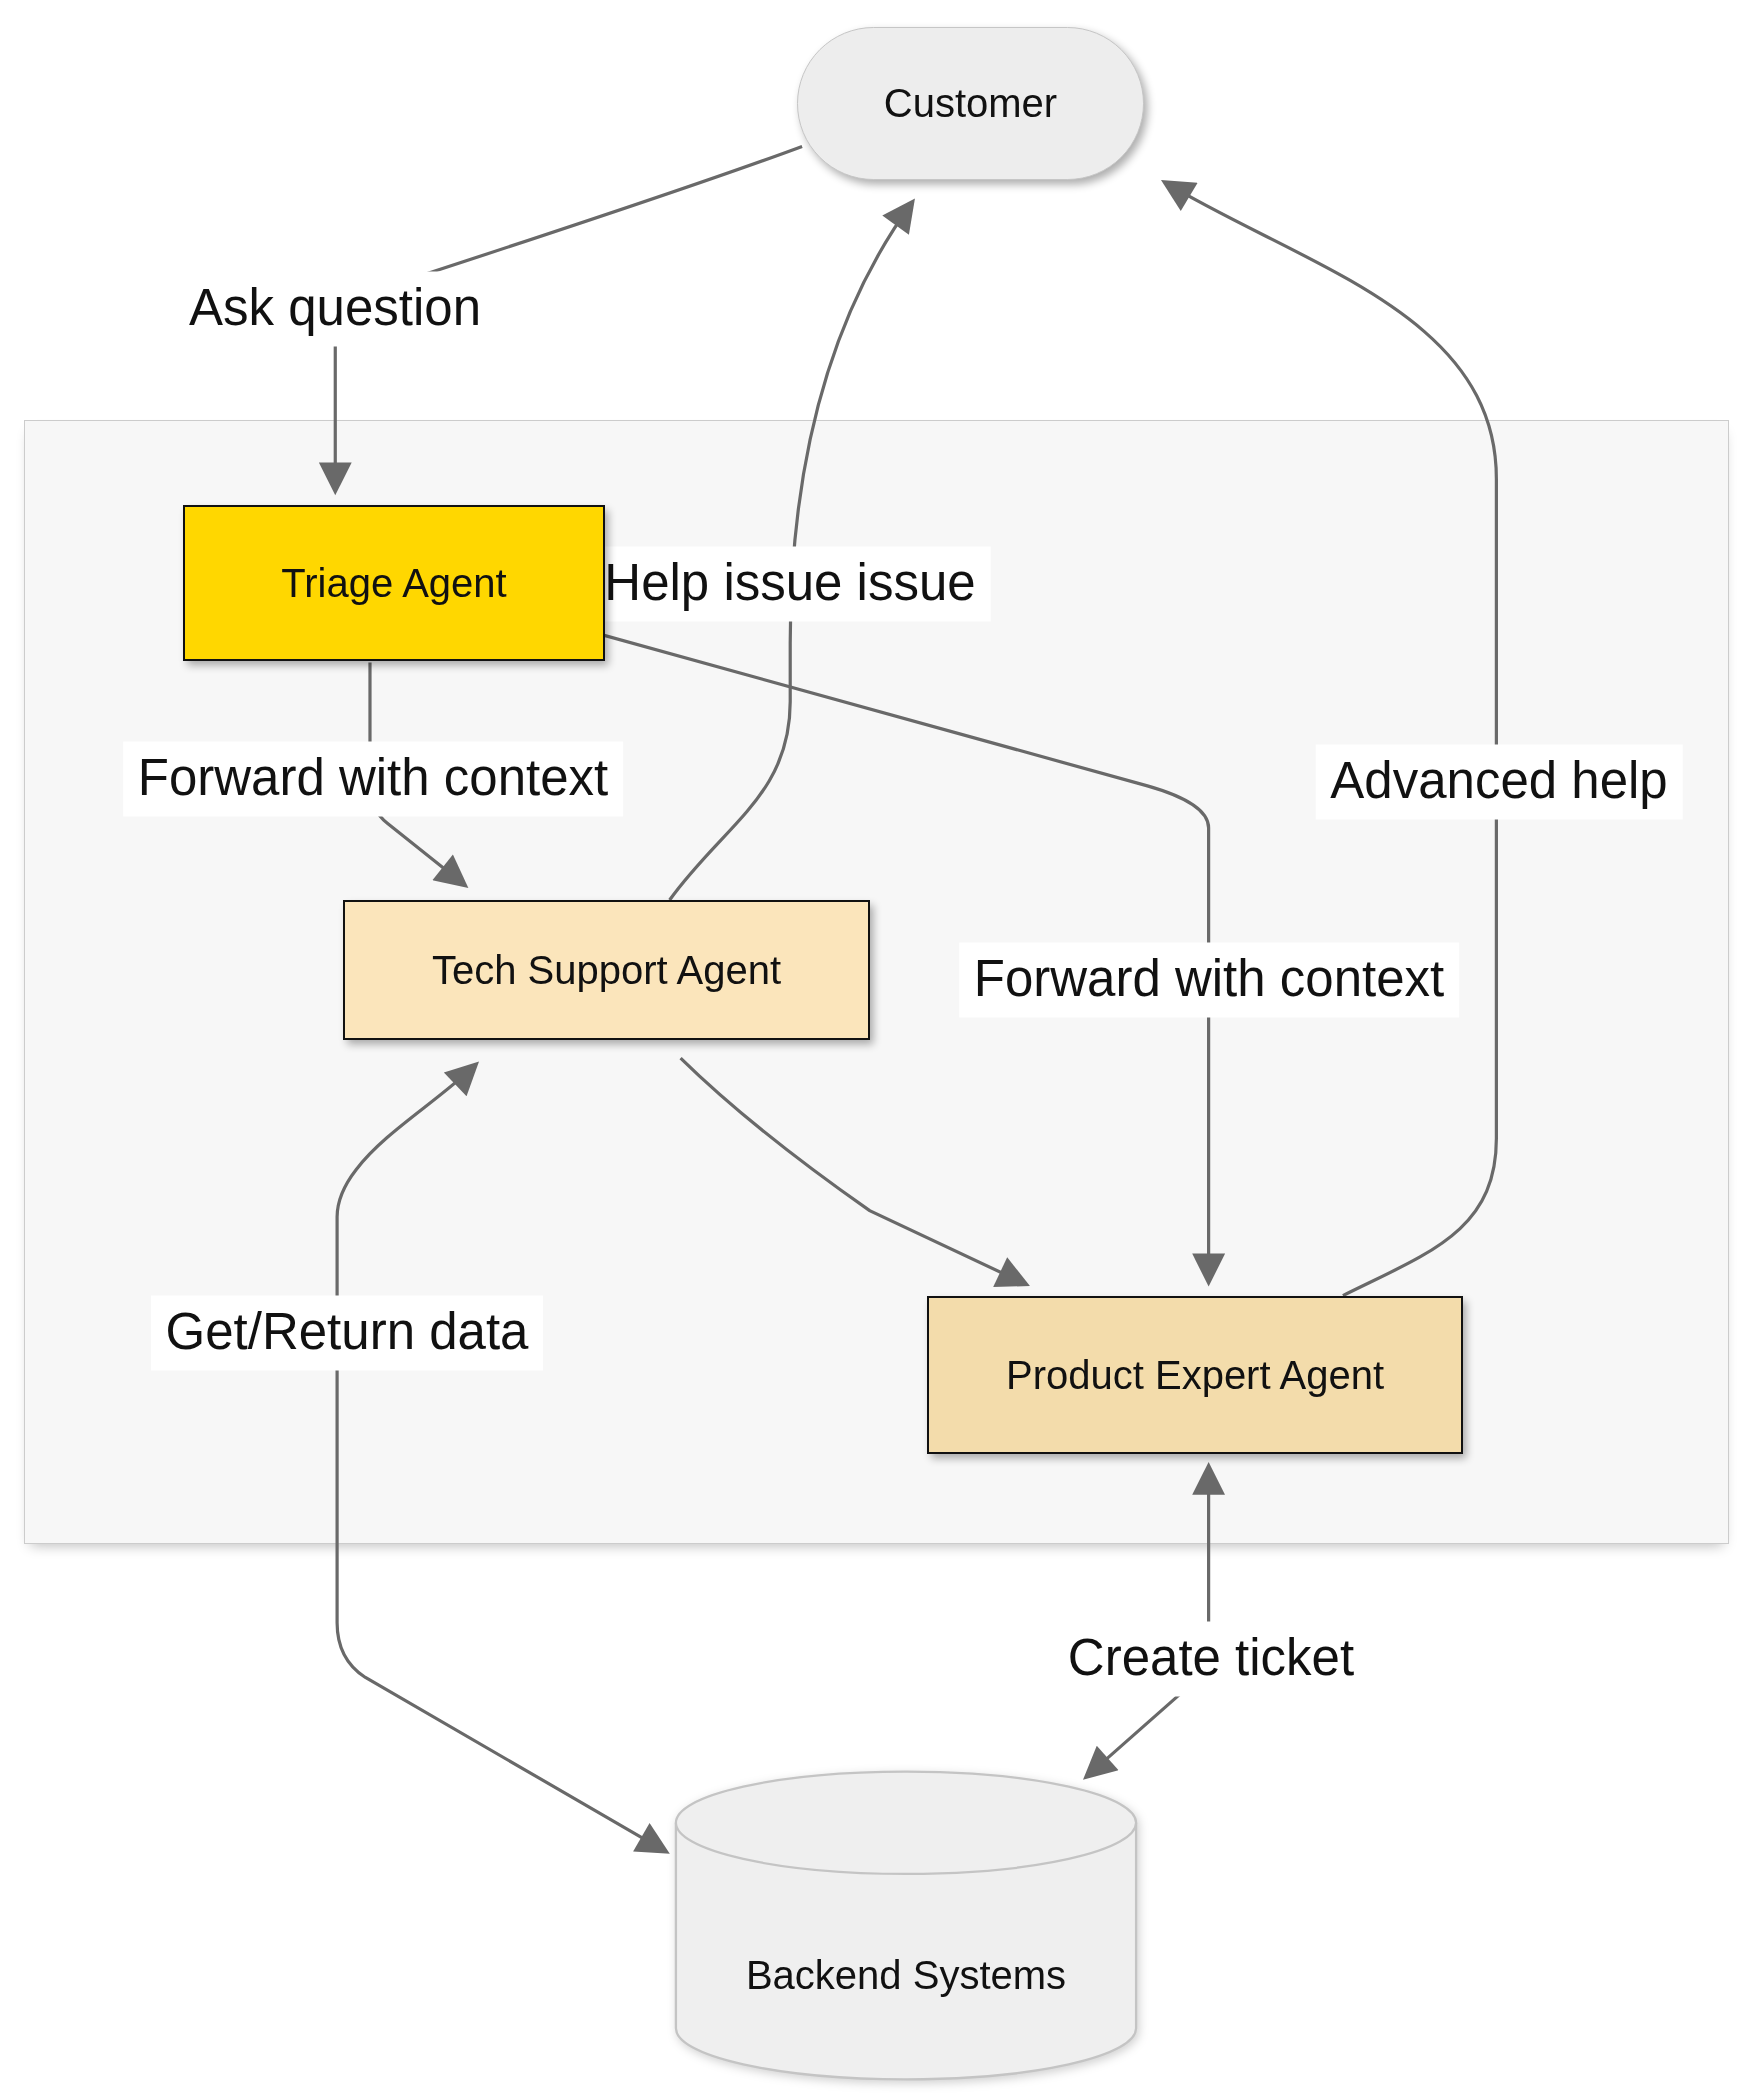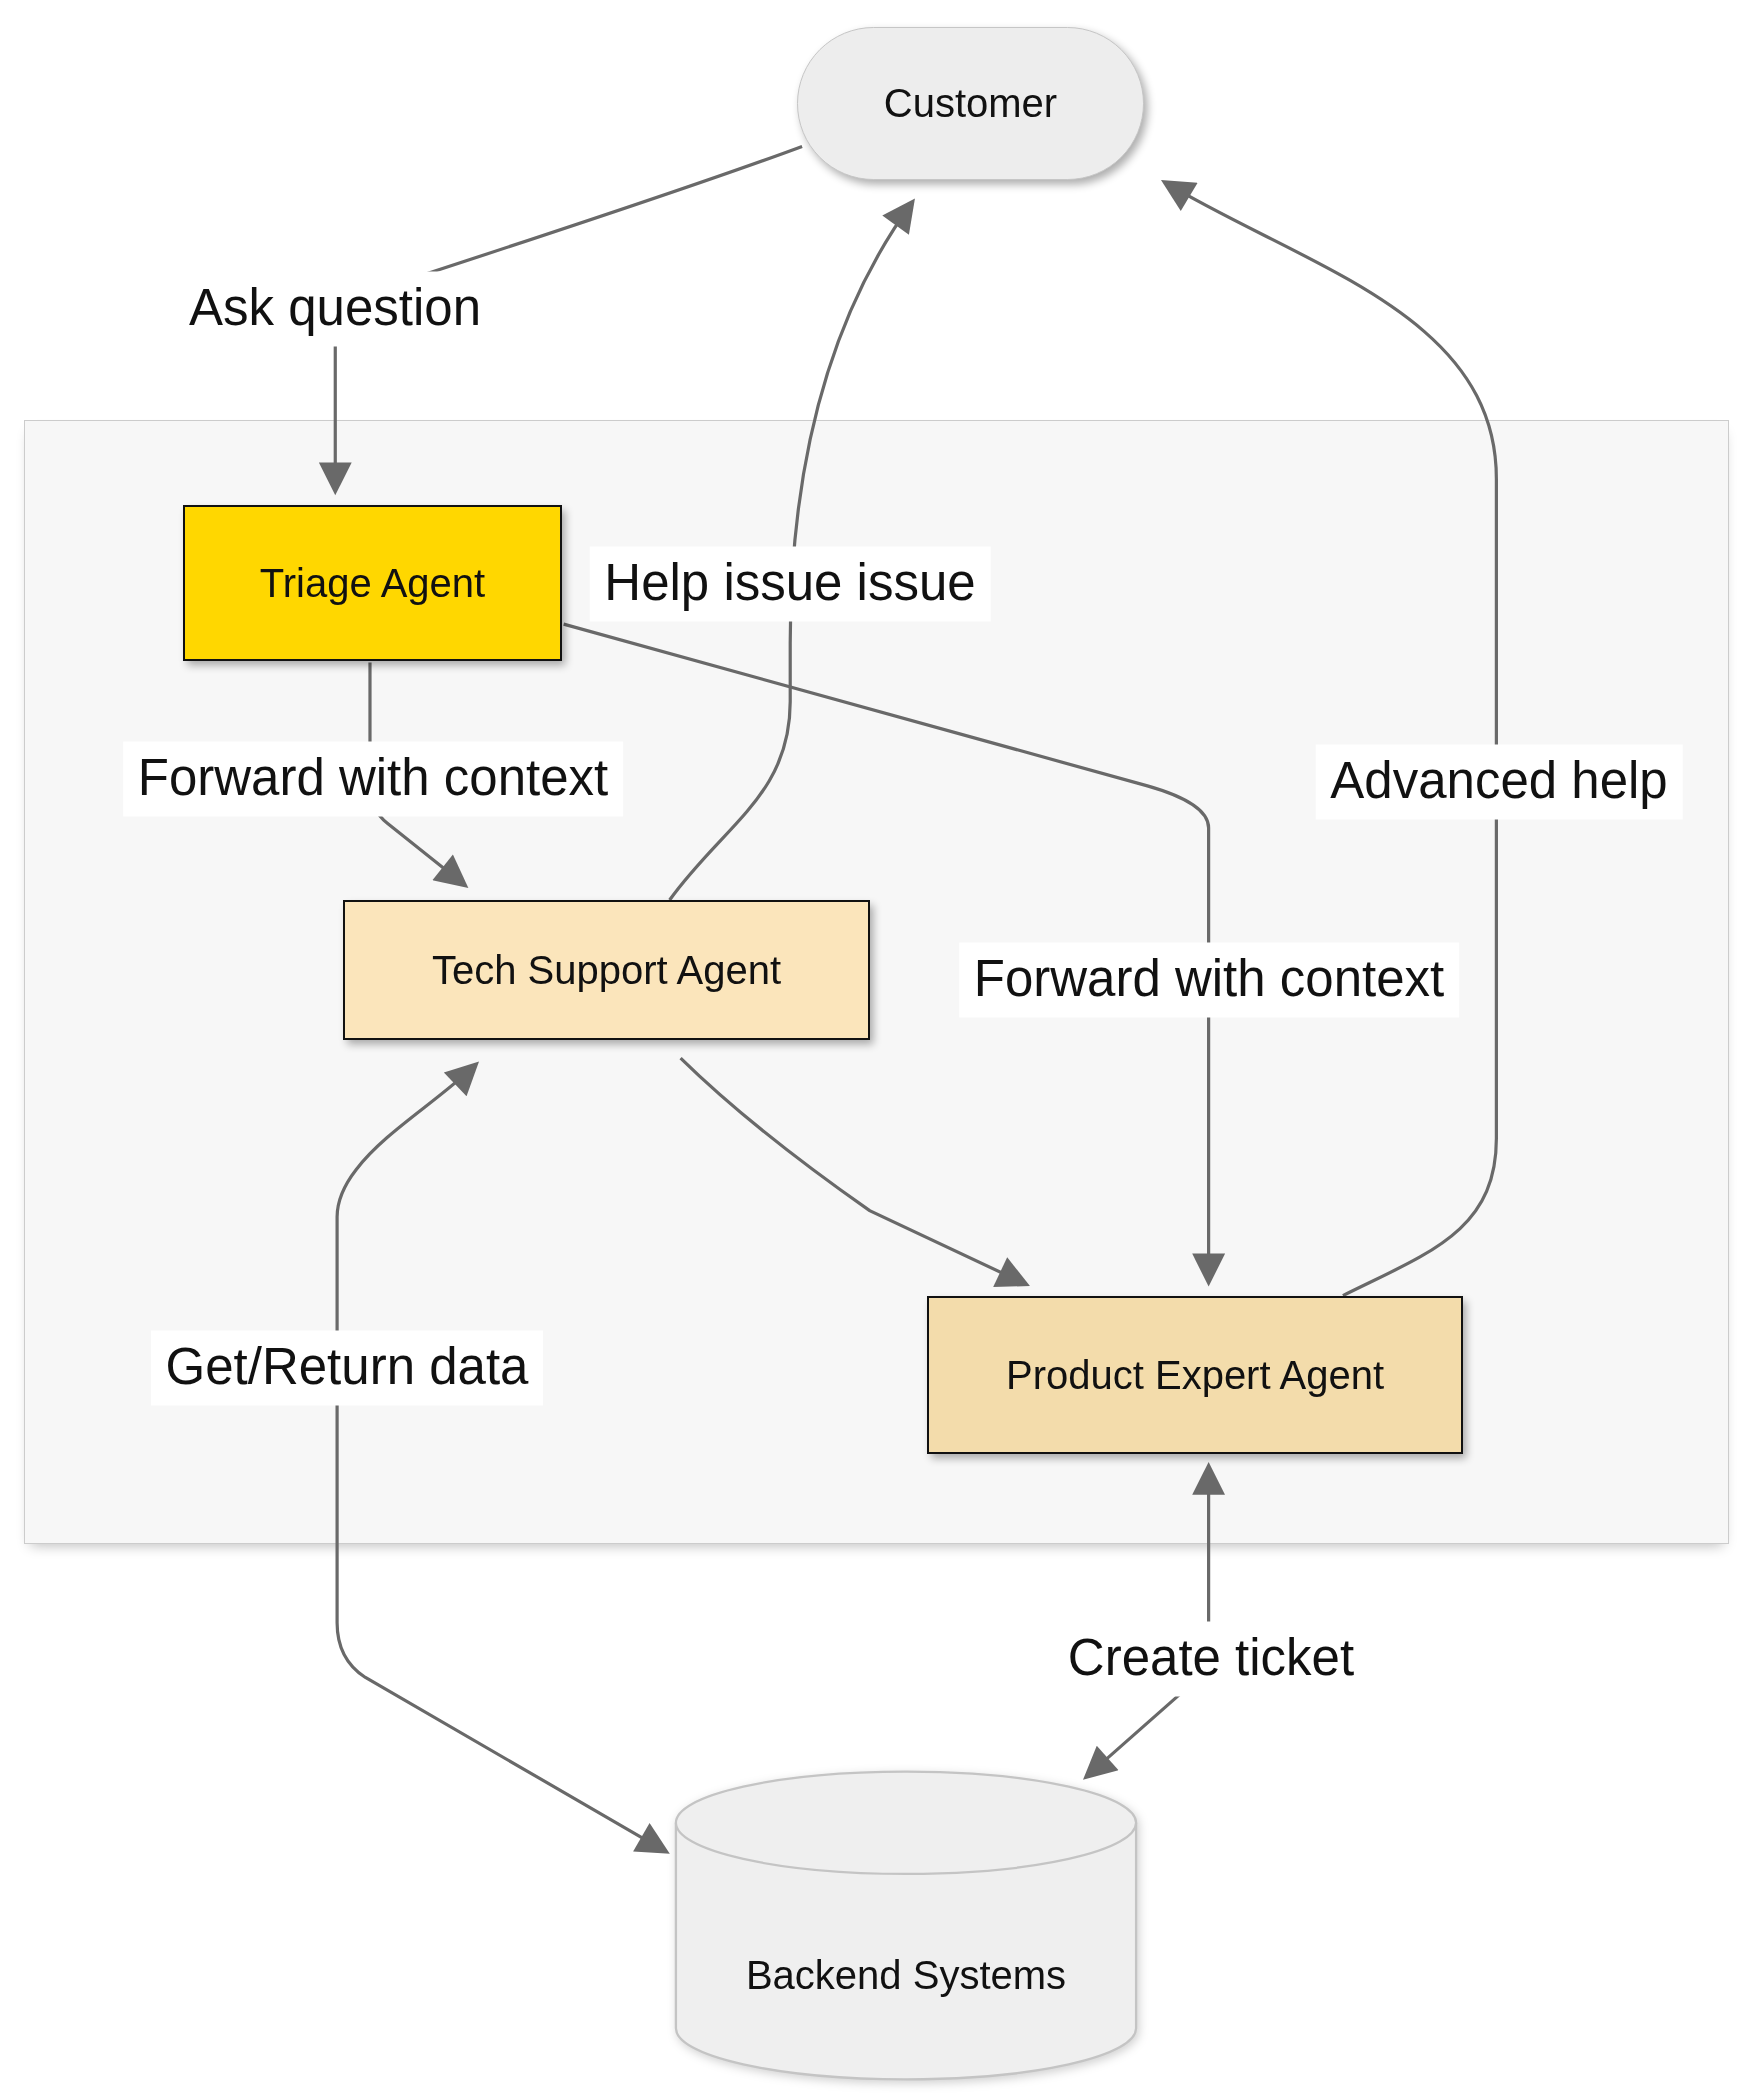--- a/index.html
+++ b/index.html
@@ -53,28 +53,28 @@
     <path class="edge" d="M745,1158 C796,1208 862,1262 952,1325 L1122,1405" marker-end="url(#arrow)"></path>
     <path class="edge" d="M520,1166 C478,1206 420,1240 390,1280 Q369,1307 369,1332 L369,1776 Q369,1816 400,1836 L728,2026" marker-start="url(#arrow)" marker-end="url(#arrow)"></path>
     <path class="edge" d="M1323,1606 L1323,1786 Q1323,1824 1301,1846 L1190,1944" marker-start="url(#arrow)" marker-end="url(#arrow)"></path>
   </svg>
 
   <div class="edge-label" style="left:335px;top:309px;">Ask question</div>
   <div class="edge-label" style="left:373px;top:779px;">Forward with context</div>
   <div class="edge-label" style="left:1209px;top:980px;">Forward with context</div>
   <div class="edge-label" style="left:790px;top:584px;">Help issue issue</div>
   <div class="edge-label" style="left:1499px;top:782px;">Advanced help</div>
-  <div class="edge-label" style="left:347px;top:1368px;">Get/Return data</div>
+  <div class="edge-label" style="left:347px;top:1333px;">Get/Return data</div>
   <div class="edge-label" style="left:1211px;top:1659px;">Create ticket</div>
 
   <div class="node stadium" style="left: 797px; top: 27.4px; width: 347px; height: 153px; --node-fill: #EDEDED; --node-border: #C6C6C6;">
     <span>Customer</span>
   </div>
 
-  <div class="node" style="left: 183px; top: 505px; width: 379px; height: 156px; --node-fill: #FFD700; --node-border: #111111;">
+  <div class="node" style="left: 183px; top: 505px; width: 422px; height: 156px; --node-fill: #FFD700; --node-border: #111111;">
     <span>Triage Agent</span>
   </div>
 
   <div class="node" style="left: 343px; top: 900px; width: 527px; height: 140px; --node-fill: #FBE5BB; --node-border: #111111;">
     <span>Tech Support Agent</span>
   </div>
 
   <div class="node" style="left: 927px; top: 1296px; width: 536px; height: 158px; --node-fill: #F3DCAB; --node-border: #111111;">
     <span>Product Expert Agent</span>
   </div>

